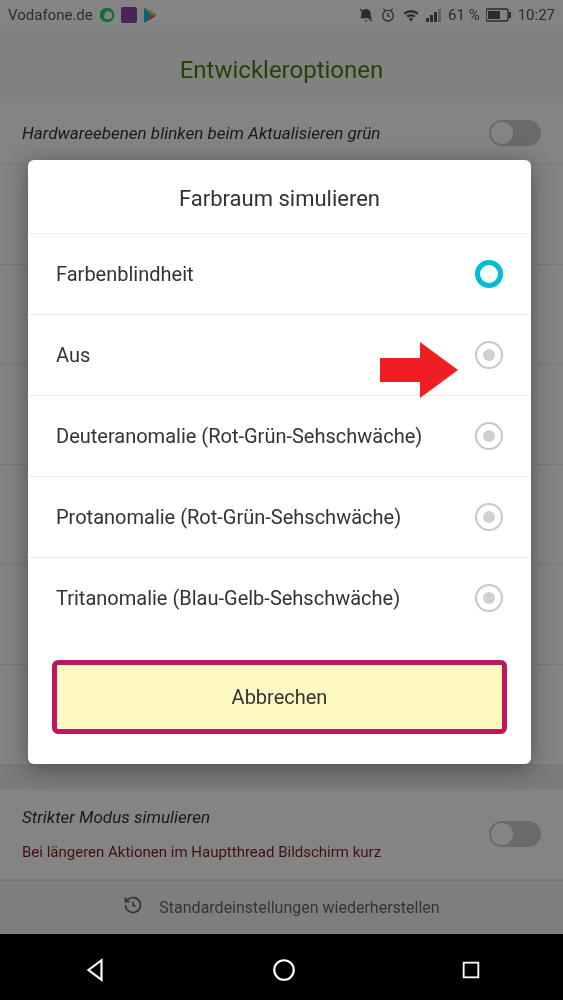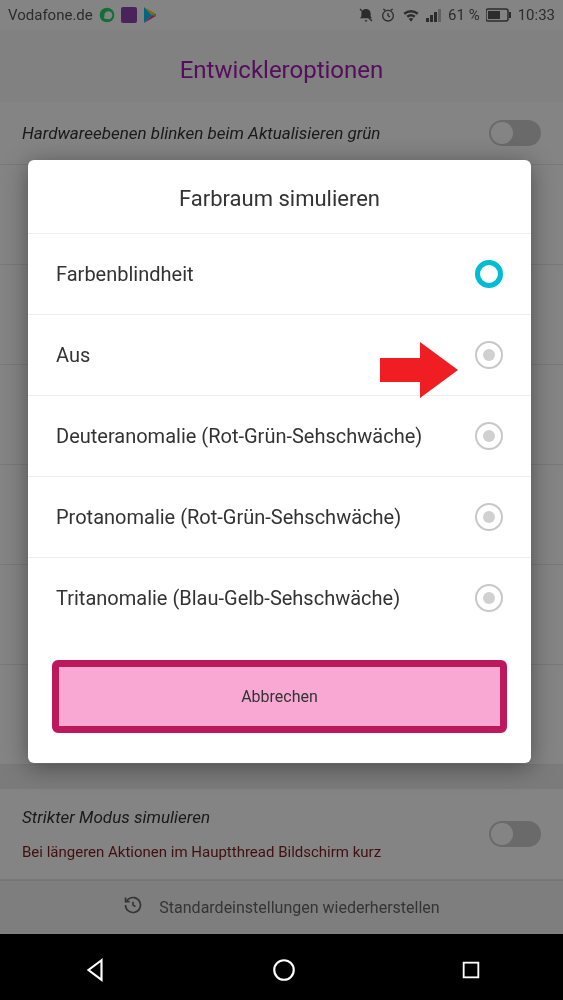--- a/index.html
+++ b/index.html
@@ -34,21 +34,21 @@
       top: 30px;
       left: 0;
       right: 0;
       bottom: 0;
       background: #f8f8f8;
       filter: brightness(0.55);
     }
     .page-title {
       text-align: center;
       font-size: 24px;
-      color: #a21caf;
+      color: #4d7c0f;
       padding: 26px 0 18px;
     }
     .row {
       background: #ffffff;
       border-bottom: 1px solid #e8e8e8;
       padding: 18px 22px;
       display: flex;
       align-items: center;
       justify-content: space-between;
     }
@@ -117,24 +117,24 @@
     }
     .radio.selected::after {
       inset:3px; background:#fff;
     }
     .dialog-actions {
       padding: 22px 24px 30px;
     }
     .btn-cancel {
       width: 100%;
       padding: 20px 0;
-      border: 7px solid #be185d;
+      border: 5px solid #be185d;
       border-radius: 6px;
-      background: #f9a8d4;
-      font-size: 16px;
+      background: #fef9c3;
+      font-size: 20px;
       color: #333;
       text-align: center;
       cursor: pointer;
     }
 
     
     .arrow {
       position: absolute;
       top: 340px;
       left: 380px;
@@ -211,21 +211,21 @@
         </svg>
     </span>
     <span>61 %</span>
     <span>
       <svg width="26" height="14" viewBox="0 0 26 14">
           <rect x="0" y="1" width="22" height="12" rx="2" fill="none" stroke="#555" stroke-width="1.5"></rect>
           <rect x="2" y="3" width="12" height="8" fill="#555"></rect>
           <rect x="23" y="4" width="2" height="6" fill="#555"></rect>
         </svg>
     </span>
-    <span>10:33</span>
+    <span>10:27</span>
   </div>
 </div>
 
 <div class="page-bg">
   <div class="page-title">Entwickleroptionen</div>
   <div class="row">
     <span class="label">Hardwareebenen blinken beim Aktualisieren grün</span>
     <span class="toggle"></span>
   </div>
   <div class="row row-tall"></div>

